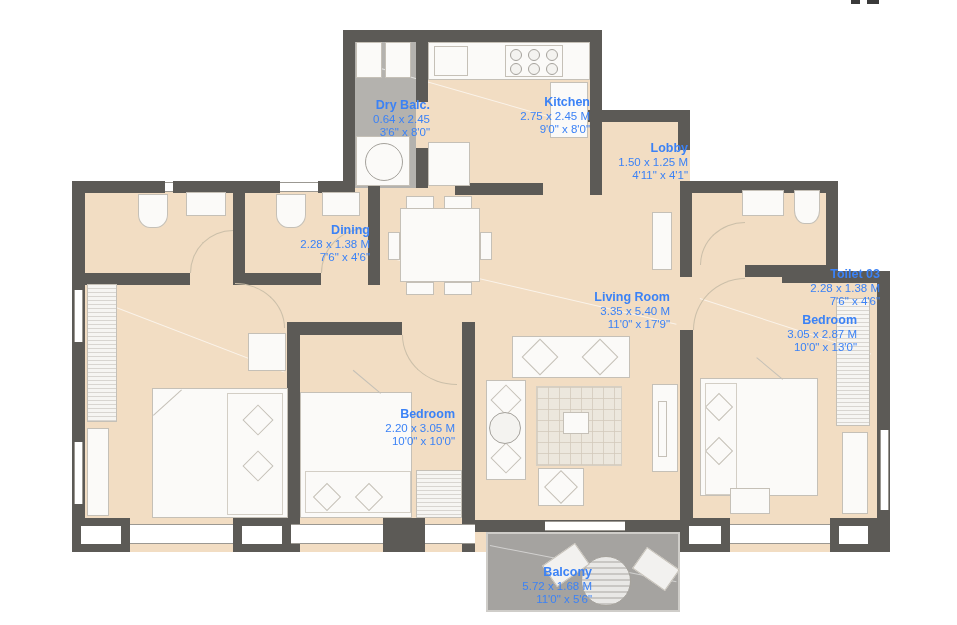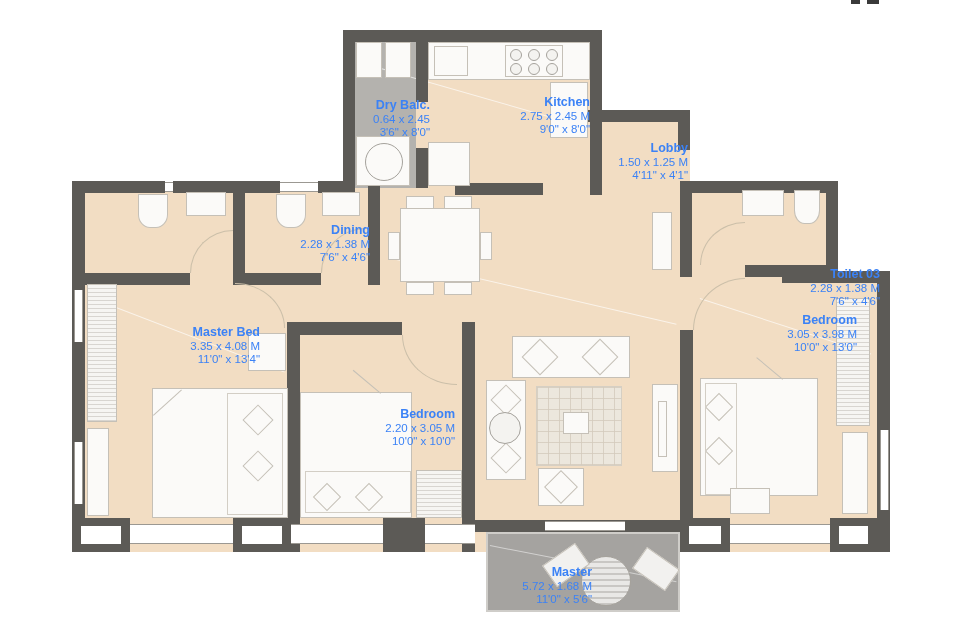--- a/index.html
+++ b/index.html
@@ -220,37 +220,37 @@
   <div class="rl" style="left:240px;top:224px;width:130px;">
     <span class="nm">Dining</span>
     <span class="d1">2.28 x 1.38 M</span>
     <span class="d2">7'6" x 4'6"</span>
   </div>
   <div class="rl" style="left:730px;top:224px;width:150px;margin-top:44px;">
     <span class="nm">Toilet 03</span>
     <span class="d1">2.28 x 1.38 M</span>
     <span class="d2">7'6" x 4'6"</span>
   </div>
-  <div class="rl" style="left:110px;top:326px;width:150px;">
-    <span class="nm">Master Bed</span>
-    <span class="d1">3.35 x 4.08 M</span>
-    <span class="d2">11'0" x 13'4"</span>
+  <div class="rl" style="left:520px;top:291px;width:150px;">
+    <span class="nm">Living Room</span>
+    <span class="d1">3.35 x 5.40 M</span>
+    <span class="d2">11'0" x 17'9"</span>
   </div>
   <div class="rl" style="left:305px;top:408px;width:150px;">
     <span class="nm">Bedroom</span>
     <span class="d1">2.20 x 3.05 M</span>
     <span class="d2">10'0" x 10'0"</span>
   </div>
   <div class="rl" style="left:707px;top:314px;width:150px;">
     <span class="nm">Bedroom</span>
-    <span class="d1">3.05 x 3.98 M</span>
+    <span class="d1">3.05 x 2.87 M</span>
     <span class="d2">10'0" x 13'0"</span>
   </div>
   <div class="rl" style="left:462px;top:566px;width:130px;">
-    <span class="nm">Master</span>
+    <span class="nm">Balcony</span>
     <span class="d1">5.72 x 1.68 M</span>
     <span class="d2">11'0" x 5'6"</span>
   </div>
 
   <div class="mark" style="left:851px;top:0;width:9px;height:4px;"></div>
   <div class="mark" style="left:867px;top:0;width:12px;height:4px;"></div>
 
 </div>
 
 </body></html>

